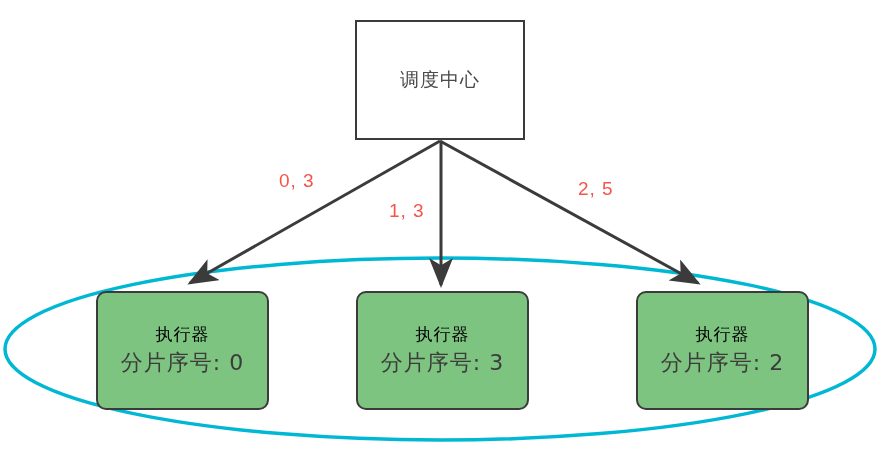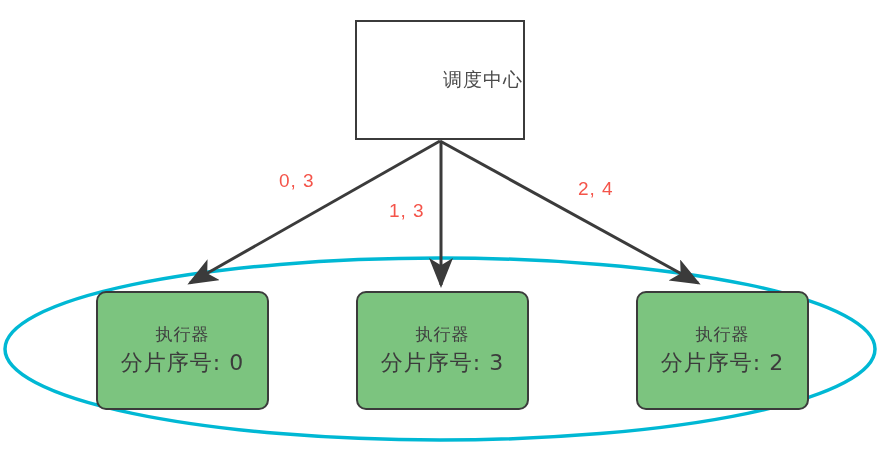--- a/index.html
+++ b/index.html
@@ -30,21 +30,21 @@
     position: absolute;
     left: 355px;
     top: 20px;
     width: 170px;
     height: 120px;
     background: #ffffff;
     border: 2px solid #3b3b3b;
     box-sizing: border-box;
     display: flex;
     align-items: center;
-    justify-content: flex-end;
+    justify-content: center;
   }
   .scheduler-label {
     font-size: 19px;
     color: #4a4a4a;
     letter-spacing: 1px;
     font-family: "DejaVu Sans", "Liberation Sans", sans-serif;
   }
 
   
   .executor-box {
@@ -60,21 +60,21 @@
     flex-direction: column;
     align-items: center;
     justify-content: center;
     line-height: 1.45;
   }
   .executor-box.pos-0 { left: 96px; }
   .executor-box.pos-1 { left: 356px; }
   .executor-box.pos-2 { left: 636px; }
   .executor-title {
     font-size: 17px;
-    color: #404040;
+    color: #000000;
     letter-spacing: 1px;
   }
   .executor-shard {
     font-size: 22px;
     color: #3c3c3c;
     letter-spacing: 1px;
   }
 
   
   .edge-label {
@@ -136,16 +136,16 @@
     <span class="executor-shard">分片序号: 3</span>
   </div>
 
   <div class="executor-box pos-2">
     <span class="executor-title">执行器</span>
     <span class="executor-shard">分片序号: 2</span>
   </div>
 
   <span class="edge-label label-left">0, 3</span>
   <span class="edge-label label-center">1, 3</span>
-  <span class="edge-label label-right">2, 4</span>
+  <span class="edge-label label-right">2, 5</span>
 
 
 </div>
 
 </body></html>

